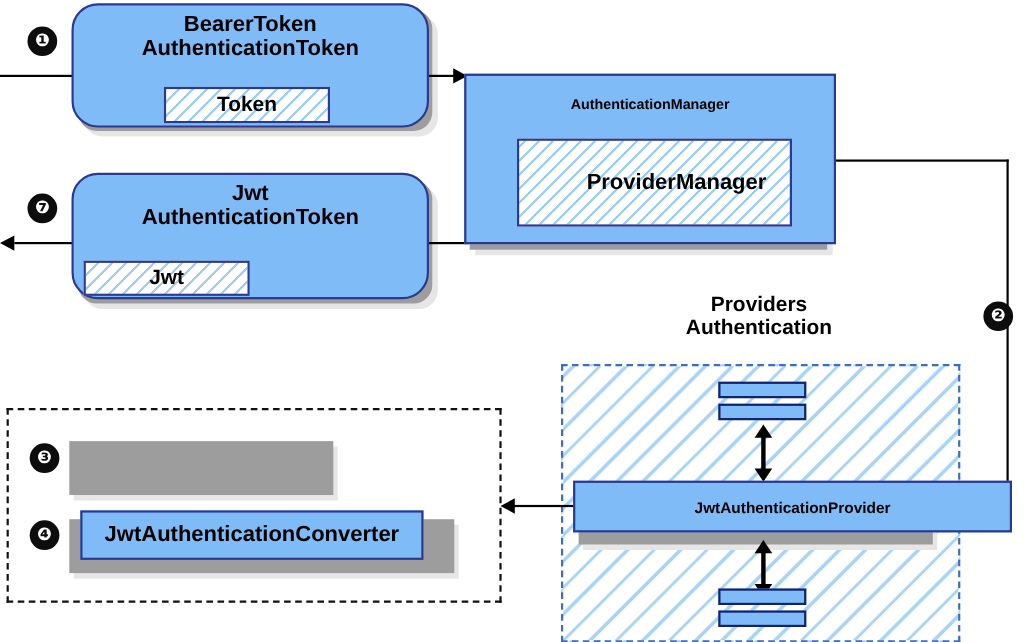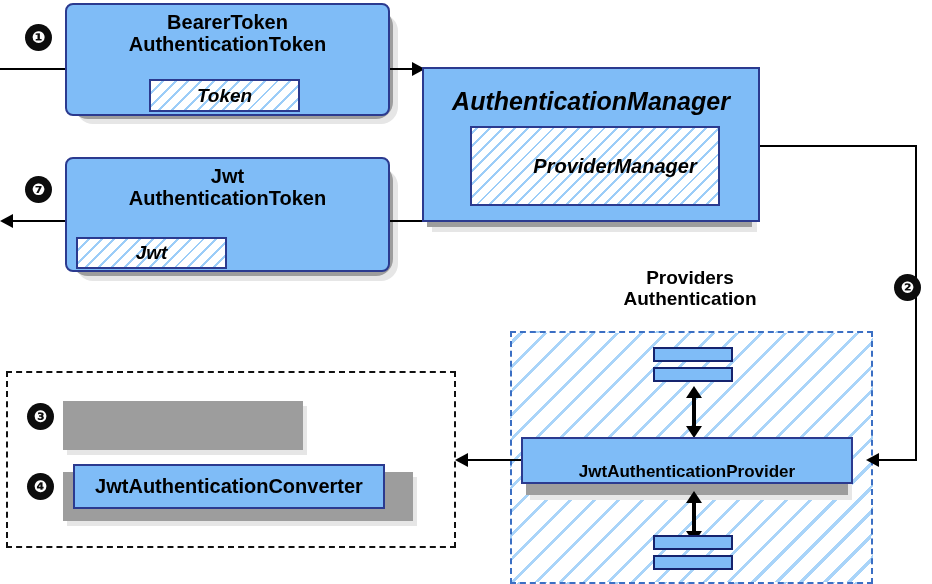--- a/index.html
+++ b/index.html
@@ -28,41 +28,40 @@
     background:#7fbcf7;
     border:2px solid #2b3a8f;
     display:flex;
     align-items:center;
     justify-content:center;
     text-align:center;
     color:#000;
     font-weight:bold;
     z-index:5;
   }
-  .node.rounded{border-radius:8px;}
+  .node.rounded{border-radius:24px;}
 
   
   .hatch{
     position:absolute;
     box-sizing:border-box;
     border:2px solid #2b3a8f;
     background-color:#ffffff;
     background-image:repeating-linear-gradient(
         -45deg,
         rgba(125,188,247,0) 0px,
         rgba(125,188,247,0) 7px,
         #9ccdf8 7px,
         #9ccdf8 9px);
     display:flex;
     align-items:center;
     justify-content:center;
     color:#000;
     font-weight:bold;
     z-index:6;
-    font-style:italic;
   }
 
   
   .bar{
     position:absolute;
     box-sizing:border-box;
     background:#7fbcf7;
     border:2px solid #15236e;
     z-index:6;
   }
@@ -168,21 +167,21 @@
   <div class="badge" style="left:26px;top:25px;">
     <span>❶</span>
   </div>
 
   <div class="line-h" style="left:390px;top:68px;width:32px;"></div>
   <div class="arrow arrow-right" style="left:412px;top:62px;"></div>
 
   <div class="shadow-pale" style="left:432px;top:80px;width:325px;height:152px;z-index:1;"></div>
   <div class="shadow-dark" style="left:427px;top:75px;width:325px;height:152px;z-index:2;"></div>
   <div class="node" style="left:422px;top:67px;width:338px;height:155px;flex-direction:column;justify-content:flex-start;padding-top:18px;">
-    <div class="node-label" style="font-size:25px;font-style:italic;">AuthenticationManager</div>
+    <div class="node-label" style="font-size:13px;">AuthenticationManager</div>
   </div>
   <div class="hatch" style="left:470px;top:126px;width:250px;height:80px;font-size:20px;padding-left:40px;">
     <span>ProviderManager</span>
   </div>
 
   <div class="shadow-pale" style="left:76px;top:169px;width:322px;height:112px;border-radius:17px;z-index:1;"></div>
   <div class="shadow-dark" style="left:71px;top:164px;width:322px;height:112px;border-radius:17px;z-index:2;"></div>
   <div class="node rounded" style="left:65px;top:157px;width:325px;height:115px;flex-direction:column;justify-content:flex-start;padding-top:6px;">
     <div class="node-label title-2line" style="font-size:20px;">
       <div>Jwt</div>
@@ -220,21 +219,21 @@
 
   <div class="bar" style="left:653px;top:347px;width:80px;height:15px;"></div>
   <div class="bar" style="left:653px;top:367px;width:80px;height:15px;"></div>
 
   <div class="line-v" style="left:692px;top:395px;height:36px;border-left-width:4px;"></div>
   <div class="arrow arrow-up" style="left:686px;top:386px;"></div>
   <div class="arrow arrow-down" style="left:686px;top:426px;"></div>
 
   <div class="shadow-pale" style="left:530px;top:451px;width:322px;height:49px;z-index:3;"></div>
   <div class="shadow-dark" style="left:526px;top:446px;width:322px;height:49px;z-index:3;"></div>
-  <div class="node" style="left:521px;top:437px;width:332px;height:47px;font-size:17px;align-items:flex-end;">
+  <div class="node" style="left:521px;top:437px;width:399px;height:47px;font-size:14px;">
     <span class="node-label">JwtAuthenticationProvider</span>
   </div>
 
   <div class="line-v" style="left:692px;top:500px;height:36px;border-left-width:4px;"></div>
   <div class="arrow arrow-up" style="left:686px;top:491px;"></div>
   <div class="arrow arrow-down" style="left:686px;top:531px;"></div>
 
   <div class="bar" style="left:653px;top:535px;width:80px;height:15px;"></div>
   <div class="bar" style="left:653px;top:555px;width:80px;height:15px;"></div>
 

